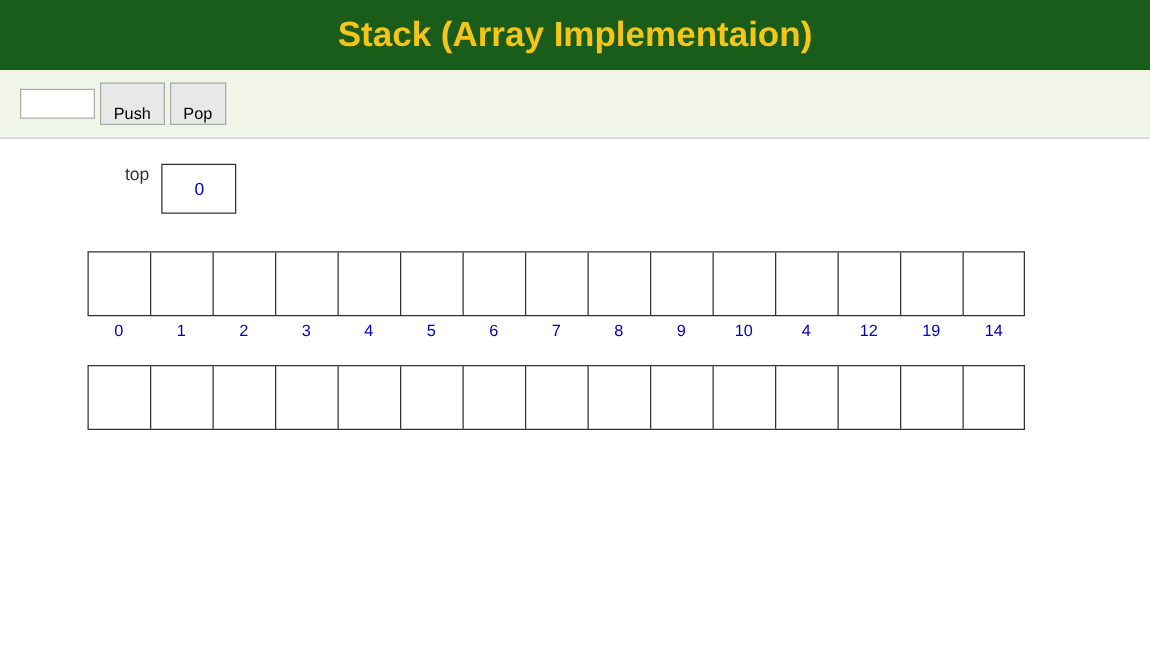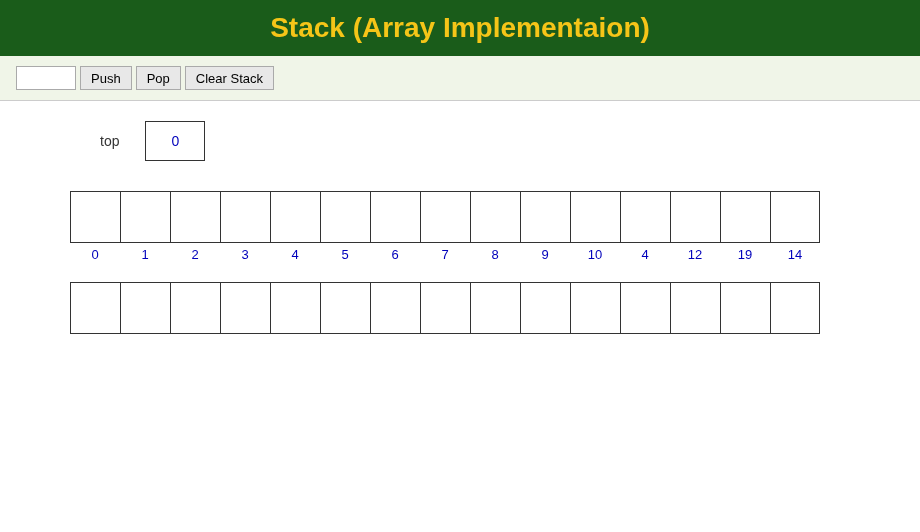--- a/index.html
+++ b/index.html
@@ -32,33 +32,33 @@
     }
     #toolbar input {
       width: 60px;
       height: 24px;
       border: 1px solid #aaa;
       padding: 2px 4px;
       font-size: 13px;
     }
     #toolbar button {
       height: 24px;
-      padding: 4px 10px;
+      padding: 16px 10px;
       font-size: 13px;
       background: #e8e8e8;
       border: 1px solid #aaa;
       cursor: pointer;
     }
     #main-content {
       padding: 20px 40px;
     }
     #top-indicator {
       display: flex;
-      align-items: center;
-      gap: 26px;
+      align-items: flex-start;
+      gap: 10px;
       margin-bottom: 30px;
       margin-left: 60px;
     }
     #top-label {
       font-size: 14px;
       color: #333;
     }
     #top-box {
       width: 60px;
       height: 40px;
@@ -110,21 +110,20 @@
 <body>
 
 <div id="header">
   <h1>Stack (Array Implementaion)</h1>
 </div>
 
 <div id="toolbar">
   <input type="text" id="push-input" style="">
   <button>Push</button>
   <button>Pop</button>
-  <button>Clear Stack</button>
 </div>
 
 <div id="main-content">
 
   <div id="top-indicator">
     <span id="top-label">top</span>
     <div id="top-box">0</div>
   </div>
 
   <div class="array-row">

